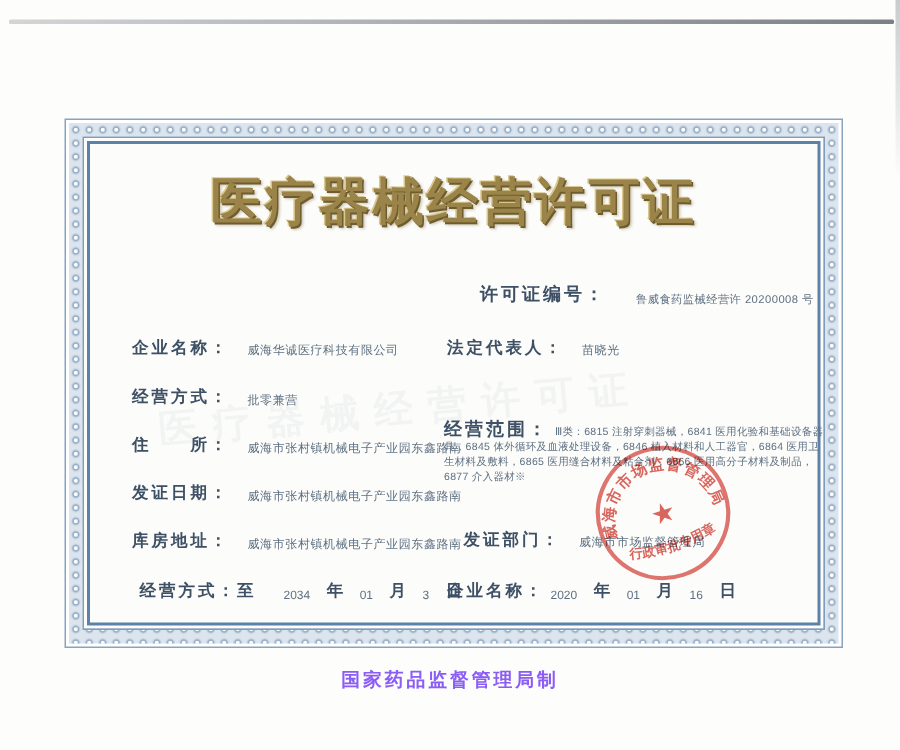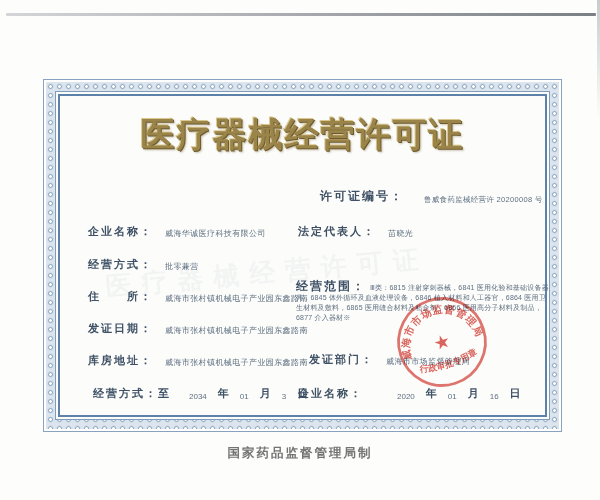--- a/index.html
+++ b/index.html
@@ -58,21 +58,21 @@
   .unit { font-weight:bold; font-size:11px; color:#3e5065; }
   .valid-row .num, .valid-row .unit, .issued-row .num, .issued-row .unit { margin-left:11px; }
   .scope-block {
     position:absolute; left:296px; top:281px; width:254px;
     font-size:7px; line-height:10px; color:#5e7082; letter-spacing:0.2px;
     white-space:normal;
   }
   .scope-block .lbl-lg { margin-right:4px; }
   .footer-text {
     position:absolute; left:0; top:445px; width:600px; text-align:center;
-    font-weight:bold; font-size:12.5px; letter-spacing:2px; color:#737373;
+    font-weight:bold; font-size:12.5px; letter-spacing:2px; color:#8b5cf6;
   }
   .seal {
     position:absolute; left:394px; top:294px; width:96px; height:96px;
     transform:rotate(-18deg); transform-origin:center;
     mix-blend-mode:multiply; opacity:0.88;
   }
 </style>
 </head>
 <body>
 
@@ -141,21 +141,21 @@
     <span class="num" style="margin-left:18px;">2034</span>
     <span class="unit">年</span>
     <span class="num">01</span>
     <span class="unit">月</span>
     <span class="num">3</span>
     <span class="unit">日</span>
   </div>
 
   <div class="row issued-row" style="left:298px; top:386px;">
     <span class="lbl">企业名称：</span>
-    <span class="num" style="margin-left:34px;">2020</span>
+    <span class="num" style="margin-left:4px;">2020</span>
     <span class="unit">年</span>
     <span class="num">01</span>
     <span class="unit">月</span>
     <span class="num">16</span>
     <span class="unit">日</span>
   </div>
 
   <svg class="seal" viewBox="0 0 104 104">
     <defs>
       <path id="sealArcTop" d="M 16,66 A 37,37 0 1 1 88,66" fill="none"></path>

